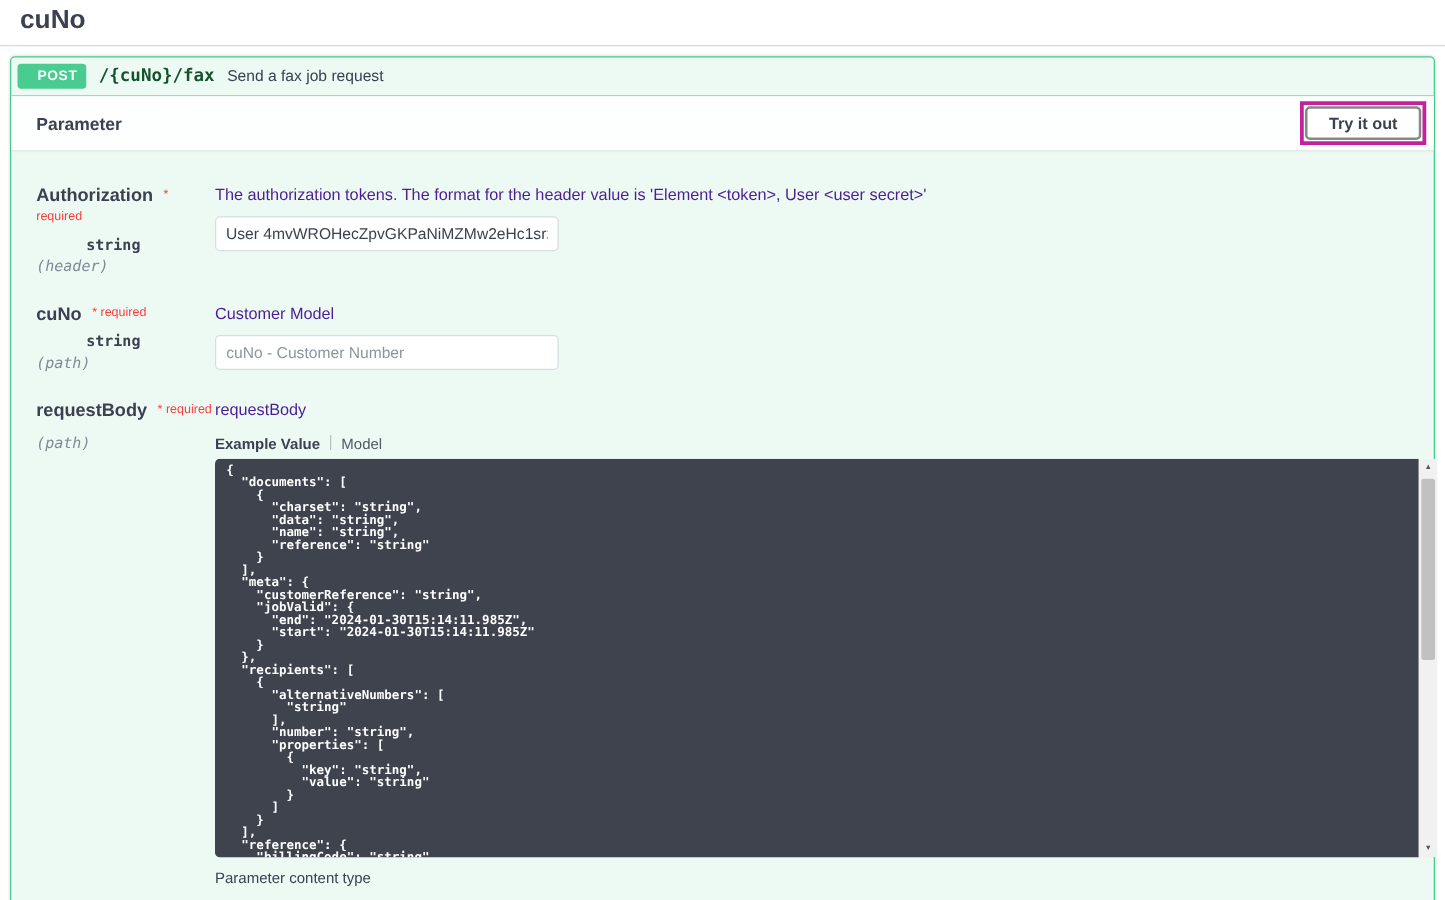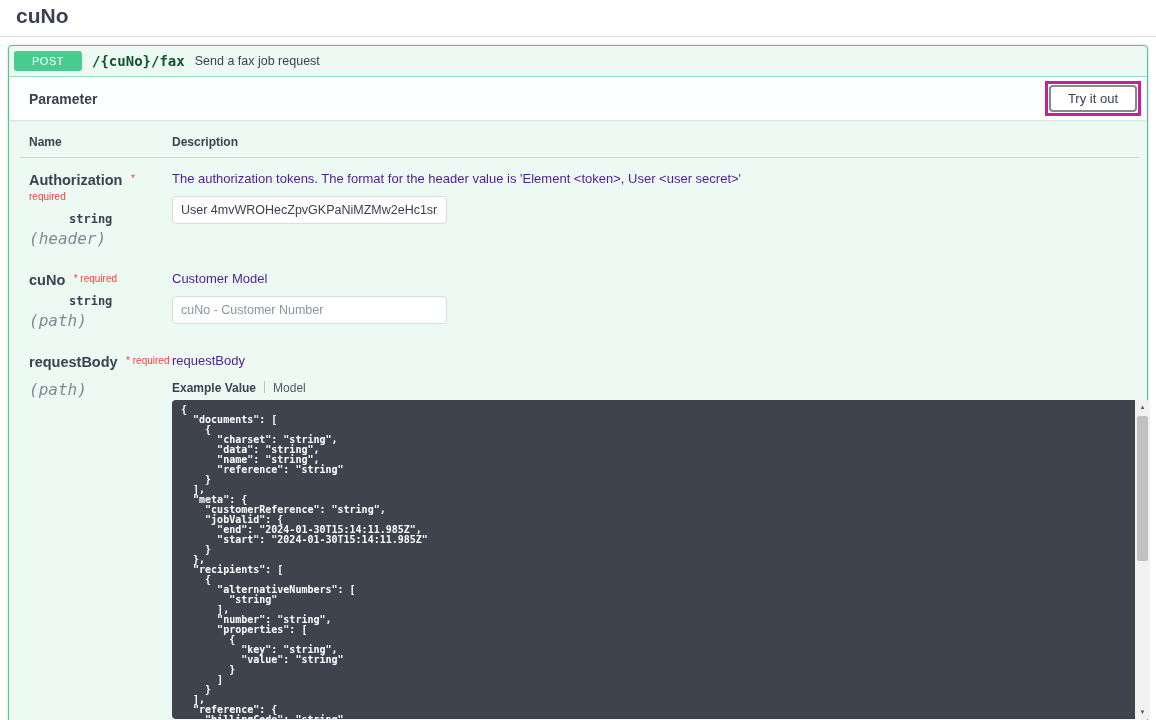--- a/index.html
+++ b/index.html
@@ -6,48 +6,48 @@
   html,body { width:1156px; height:720px; overflow:hidden; background:#fff;
               font-family:"Liberation Sans", sans-serif; color:#3b4151; }
   .page-header { padding:4px 16px 8px; border-bottom:1px solid #d9d9d9; }
   .page-title { font-size:21px; font-weight:bold; color:#3b4151; }
 
   .opblock { margin:8px 8px 0; border:1px solid #49cc90; border-radius:4px;
              background:#edfaf3; box-shadow:0 0 3px rgba(0,0,0,.19); min-height:720px; }
 
   .opblock-summary { display:flex; align-items:center; gap:10px; padding:5px;
                      border-bottom:1px solid rgba(73,204,144,.55); cursor:pointer; }
-  .method-badge { background:#49cc90; color:#fff; font-size:11px; font-weight:normal;
-                  letter-spacing:.5px; border-radius:3px; width:68px; text-align:center;
+  .method-badge { background:#49cc90; color:#fff; font-size:11px; font-weight:bold;
+                  letter-spacing:.5px; border-radius:3px; width:55px; text-align:center;
                   padding:4px 16px; }
   .op-path { font-family:"DejaVu Sans Mono", monospace; font-size:14px; font-weight:bold;
              color:#14532d; }
   .op-summary { font-size:12.5px; color:#3b4151; }
 
   .section-header { display:flex; justify-content:space-between; align-items:center;
                     background:rgba(255,255,255,.85); box-shadow:0 1px 2px rgba(0,0,0,.1);
                     padding:4px 6px 4px 20px; min-height:36px; }
   .section-title { font-size:14px; font-weight:bold; color:#3b4151; }
   .magenta-box { border:3px solid #c4219c; padding:1px; display:inline-flex; }
   .tryout-btn { background:#fff; border:2px solid #888; border-radius:4px; color:#3b4151;
-                font-family:"Liberation Sans", sans-serif; font-size:13px; font-weight:normal;
+                font-family:"Liberation Sans", sans-serif; font-size:13px; font-weight:bold;
                 padding:4px 17px; cursor:pointer; }
 
   .table-area { padding:15px 8px 40px 11px; }
   .prow { display:grid; grid-template-columns:143px 1fr; }
   .thead { font-size:12px; font-weight:bold; padding:0 0 8px 9px;
            border-bottom:1px solid rgba(59,65,81,.2); }
   .thead > div { padding-left:0; }
   .param-row { padding:13px 0 10px 9px; }
 
   .pname { font-size:14.5px; font-weight:bold; color:#3b4151;margin-top:44px; }
   .req   { font-size:10px; color:#f93e3e; margin-left:4px; position:relative; top:-3px; }
   .ptype { font-family:"DejaVu Sans Mono", monospace; font-size:12px; font-weight:bold;
            margin-top:5px; color:#3b4151;margin-left:40px; }
-  .pin   { font-family:"DejaVu Sans Mono", monospace; font-size:16px; font-style:italic;
+  .pin   { font-family:"DejaVu Sans Mono", monospace; font-size:12px; font-style:italic;
            color:#808a94; margin-top:3px; }
 
   .pdesc { font-size:13px; color:#4c1d95; }
   .pinput { display:block; margin-top:10px; width:275px; padding:6px 8px; font-size:12.5px;
             font-family:"Liberation Sans", sans-serif; color:#3b4151;
             border:1px solid #d8dde3; border-radius:4px; background:#fff; }
   .pinput::placeholder { color:#8b959e; }
 
   .tabs { margin-top:13px; font-size:12px; display:flex; align-items:flex-start; }
   .tab-active { font-weight:bold; color:#3b4151; cursor:pointer; }
@@ -85,24 +85,20 @@
 
   <div class="section-header">
     <span class="section-title">Parameter</span>
     <span class="magenta-box">
       <button class="tryout-btn">Try it out</button>
     </span>
   </div>
 
   <div class="table-area">
 
-    <div class="prow thead">
-      <div>Name</div>
-      <div>Description</div>
-    </div>
 
     <div class="prow param-row">
       <div class="name-cell">
         <div>
           <span class="pname">Authorization</span>
           <span class="req">* required</span>
         </div>
         <div class="ptype">string</div>
         <div class="pin">(header)</div>
       </div>

